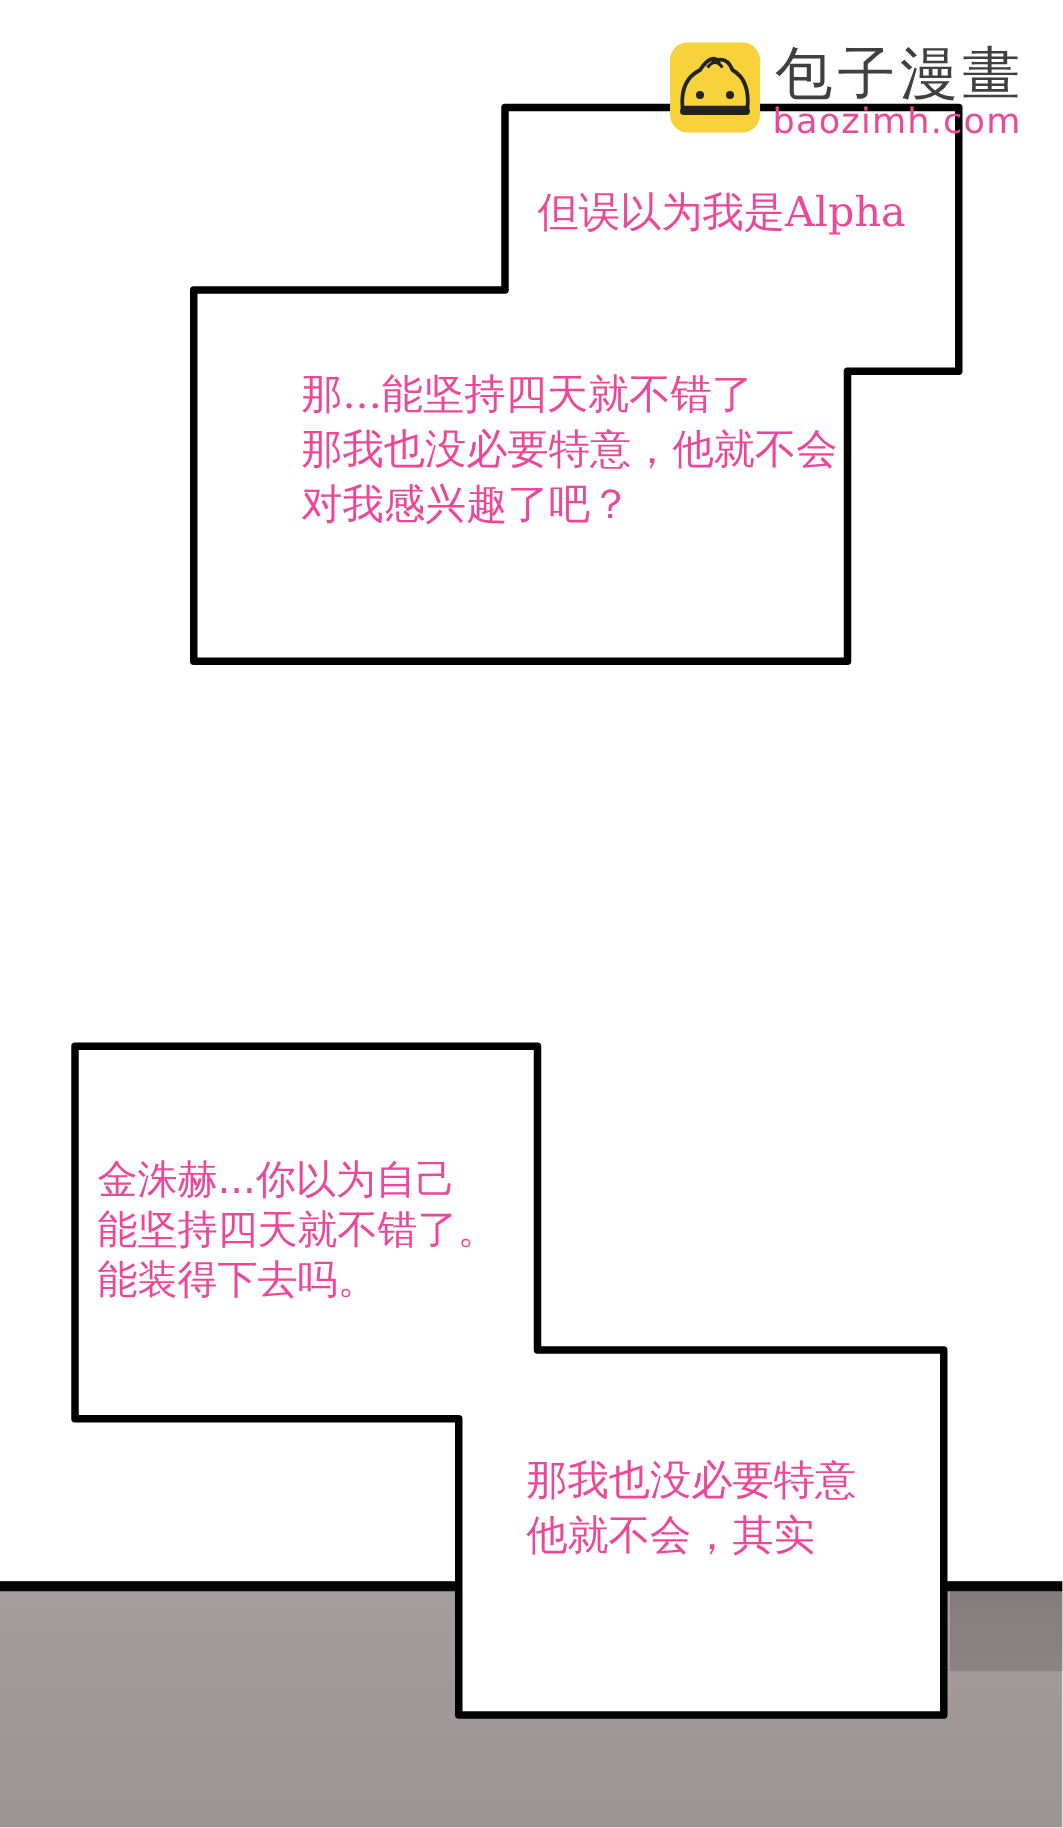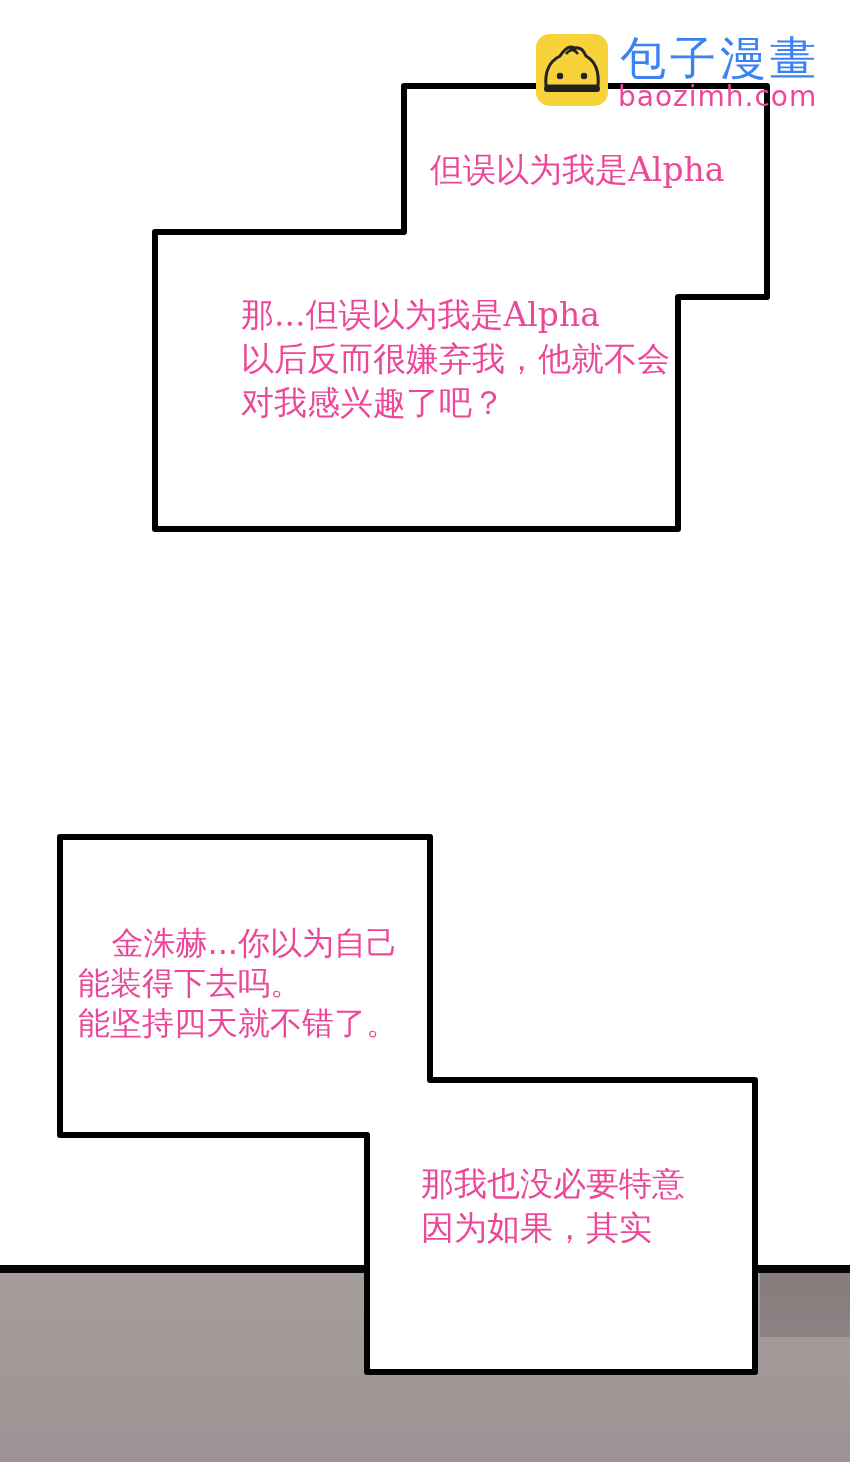--- a/index.html
+++ b/index.html
@@ -29,21 +29,21 @@
 
   .watermark {
     position: absolute; left: 536px; top: 34px; width: 290px; height: 80px;
   }
   .logo-icon {
     position: absolute; left: 0; top: 0; width: 72px; height: 72px;
     border-radius: 14px; background: #f7d23a;
   }
   .logo-title {
     position: absolute; left: 84px; top: -6px; font-family: "DejaVu Sans", sans-serif;
-    font-size: 46px; color: #3b82f6; letter-spacing: 4px; white-space: nowrap;
+    font-size: 46px; color: #404040; letter-spacing: 4px; white-space: nowrap;
   }
   .logo-url {
     position: absolute; left: 82px; top: 46px; font-family: "DejaVu Sans", sans-serif;
     font-size: 28px; color: #ec4899; white-space: nowrap; letter-spacing: 1px;
   }
 </style>
 </head>
 <body>
 
 <div class="floor"></div>
@@ -68,27 +68,27 @@
   </div>
   <div class="logo-title">包子漫畫</div>
   <div class="logo-url">baozimh.com</div>
 </div>
 
 <div class="text-block" style="left:430px; top:148px;">
   <div>但误以为我是Alpha</div>
 </div>
 
 <div class="text-block" style="left:241px; top:293px;">
-  <div>那...但误以为我是Alpha</div>
-  <div>以后反而很嫌弃我，他就不会</div>
+  <div>那...能坚持四天就不错了</div>
+  <div>那我也没必要特意，他就不会</div>
   <div>对我感兴趣了吧？</div>
 </div>
 
 <div class="text-block" style="left:78px; top:923px; font-family:'DejaVu Sans', sans-serif; font-size:32px; line-height:40px;">
-  <div style="height:40px;text-align:right;">金洙赫...你以为自己</div>
+  <div style="height:40px;">金洙赫...你以为自己</div>
+  <div style="height:40px;">能坚持四天就不错了。</div>
   <div style="height:40px;">能装得下去吗。</div>
-  <div style="height:40px;">能坚持四天就不错了。</div>
 </div>
 
 <div class="text-block" style="left:421px; top:1162px;">
   <div>那我也没必要特意</div>
-  <div>因为如果，其实</div>
+  <div>他就不会，其实</div>
 </div>
 
 </body></html>

